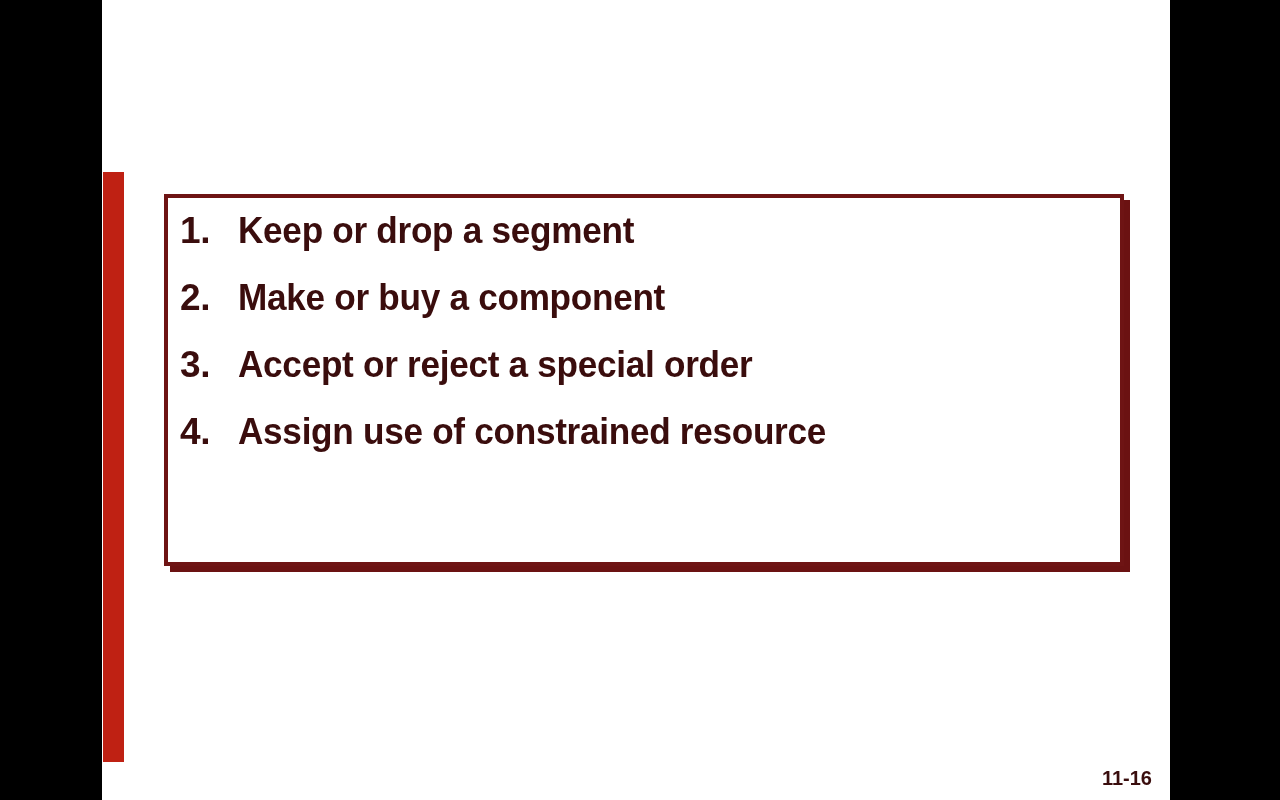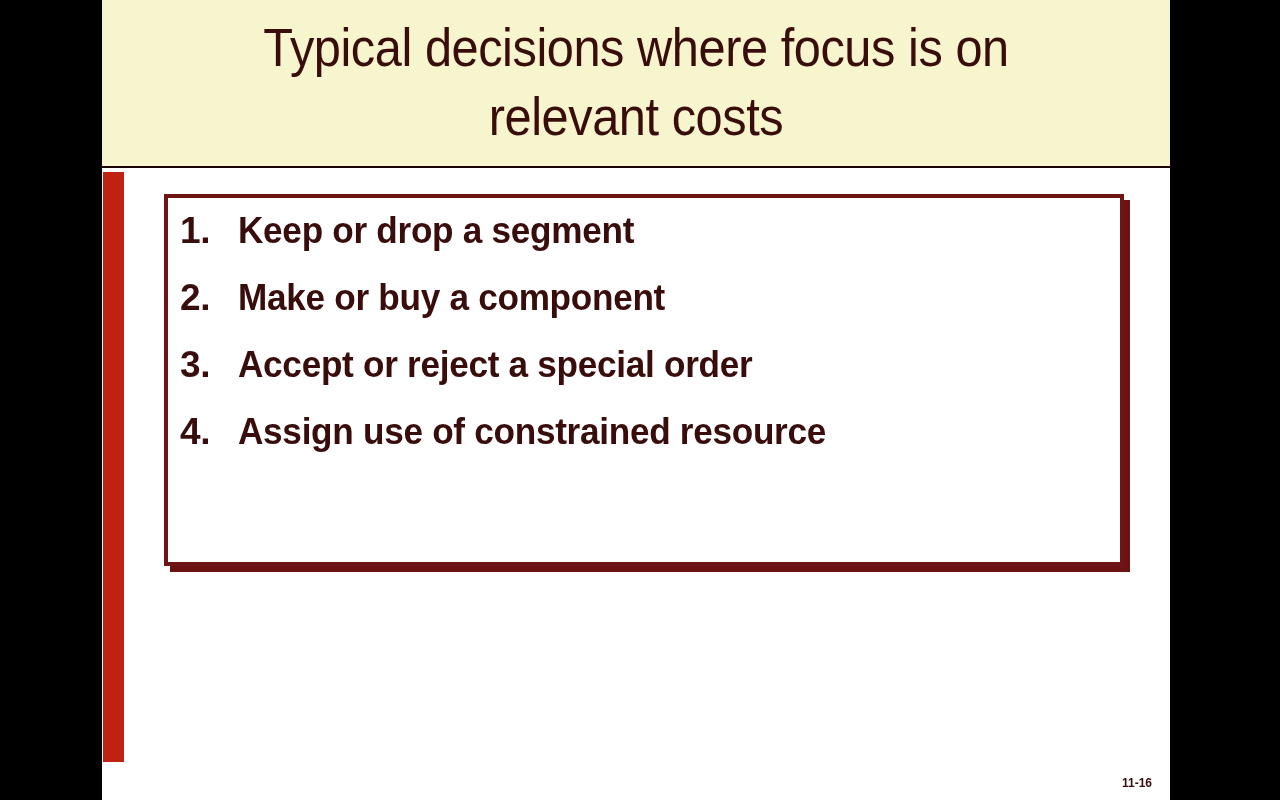--- a/index.html
+++ b/index.html
@@ -140,35 +140,31 @@
   }
 
   
   #page-number {
     position: absolute;
     right: 18px;
     bottom: 10px;
     color: #3a0d0d;
     font-family: "Liberation Sans", sans-serif;
     font-weight: bold;
-    font-size: 12px;
+    font-size: 20px;
     letter-spacing: 0px;
   }
 </style>
 </head>
 <body>
 
 <div id="slide-root">
 
   <div id="slide-canvas">
 
-    <div id="title-band">
-      <span id="title-text">Typical decisions where focus is on
-relevant costs</span>
-    </div>
 
     <div id="accent-bar"></div>
 
     <div id="content-box-wrap">
       <div id="content-box-shadow"></div>
       <div id="content-box">
         <ul id="decision-list">
 
           <li>
             <span class="item-number">1.</span>

